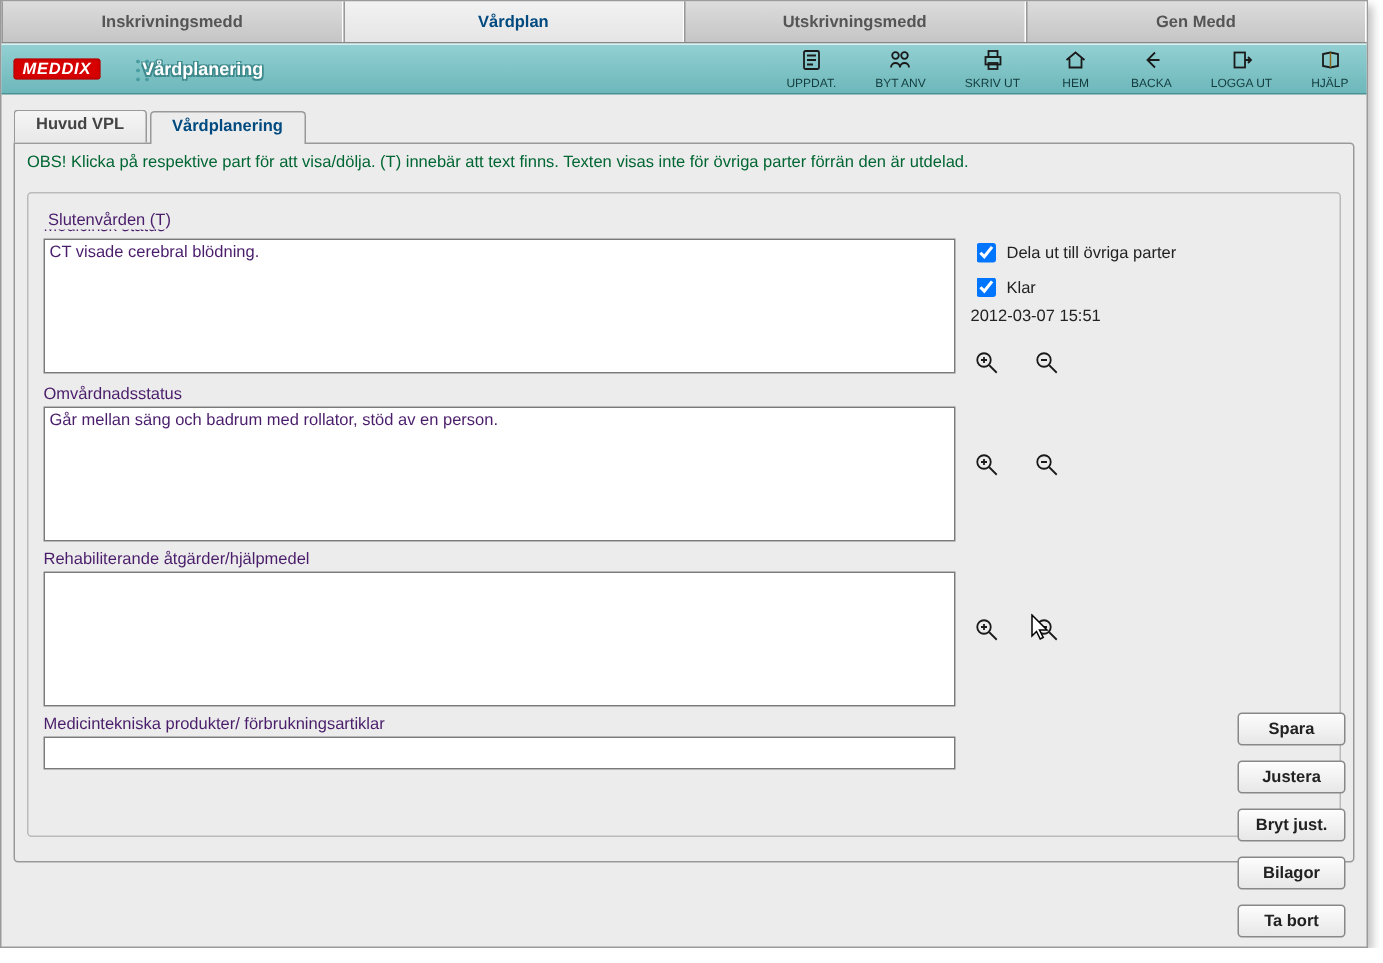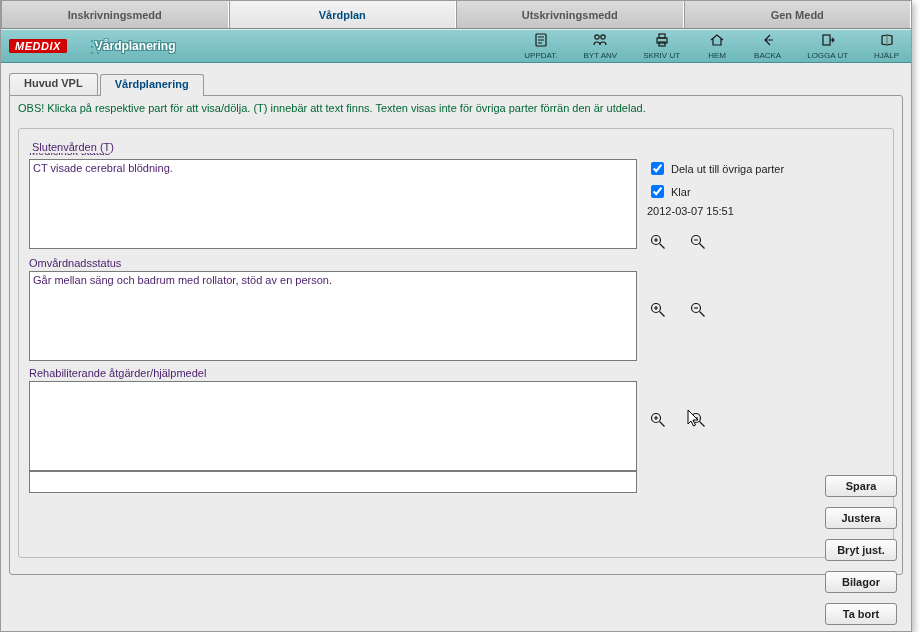--- a/index.html
+++ b/index.html
@@ -370,20 +370,21 @@
                     <path class="ico" d="M10.5 10.5l5 5"></path>
                     <path class="ico" d="M5 7h4"></path>
                   </svg></span>
               <svg class="cursor-arrow" style="left:40px; top:-2px;" viewBox="0 0 14 20">
                   <path d="M1 1l0 14 3-3 2.5 5 2-1-2.5-5 5 0z" fill="#fff" stroke="#000" stroke-width="1"></path>
                 </svg>
             </div>
           </div>
         </div>
 
+        <div class="section-label">Medicintekniska produkter/ förbrukningsartiklar</div>
         <div class="row">
           <textarea class="textarea short" style=""></textarea>
         </div>
 
       </div>
     </div>
   </div>
 
   <div class="bottom-bar">
     <button class="btn">Spara</button>

